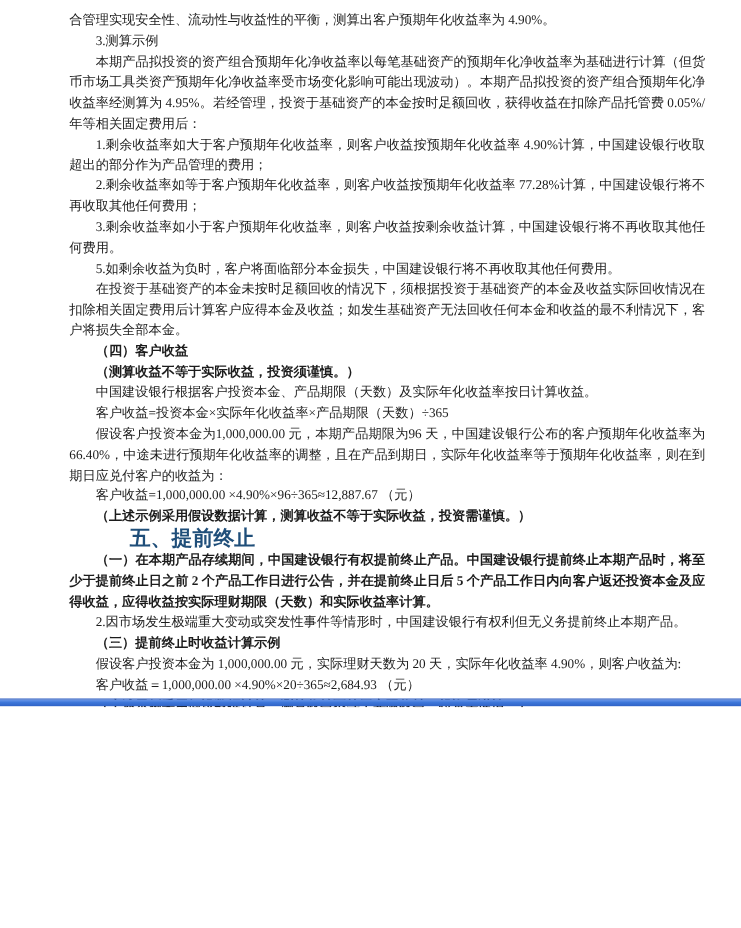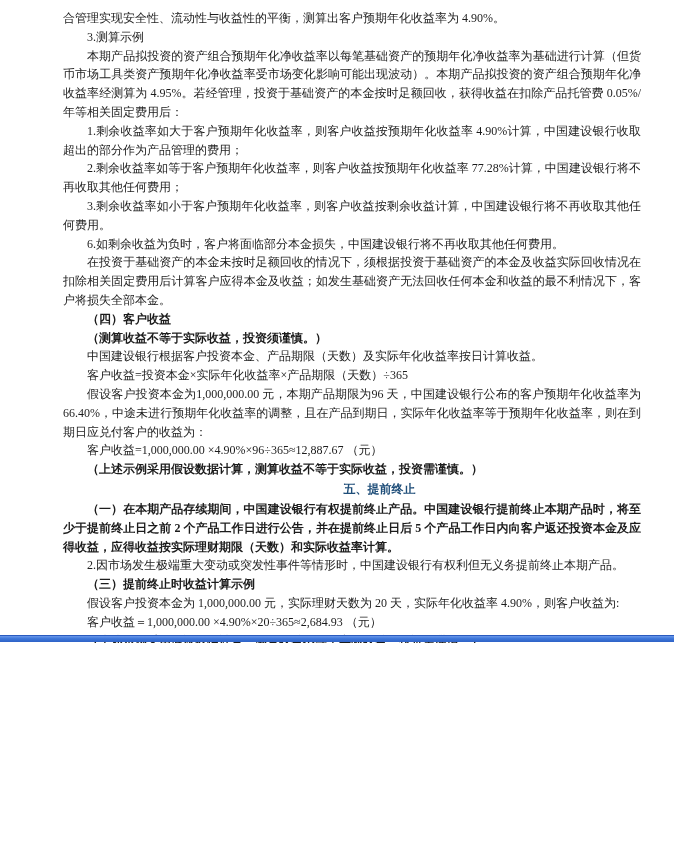--- a/index.html
+++ b/index.html
@@ -25,27 +25,27 @@
     color: var(--text-color, #1c1c1c);
     text-align: justify;
   }
   .doc-body p { margin: 0; }
   .para { font-weight: normal; }
   .para.indent { text-indent: 2em; }
   .para.bold { font-weight: bold; }
   .heading {
     font-family: "Liberation Sans", "DejaVu Sans", sans-serif;
     font-weight: bold;
-    font-size: 12px;
+    font-size: 19px;
     line-height: 21px;
     color: var(--heading-color, #1f4e79);
     margin: 28px 0 8px 0;
     padding-left: 55px;
     text-indent: 0;
-    text-align: center;
+    text-align: left;
   }
   .page-footer {
     position: absolute;
     top: 818px;
     left: 0;
     width: 100%;
     text-align: center;
     font-family: "Liberation Serif", "DejaVu Serif", serif;
     font-size: 11px;
     font-weight: bold;
@@ -69,21 +69,21 @@
 
 <div class="screen">
 
   <div class="doc-body">
       <p class="para">合管理实现安全性、流动性与收益性的平衡，测算出客户预期年化收益率为 4.90%。</p>
       <p class="para indent">3.测算示例</p>
       <p class="para indent">本期产品拟投资的资产组合预期年化净收益率以每笔基础资产的预期年化净收益率为基础进行计算（但货币市场工具类资产预期年化净收益率受市场变化影响可能出现波动）。本期产品拟投资的资产组合预期年化净收益率经测算为 4.95%。若经管理，投资于基础资产的本金按时足额回收，获得收益在扣除产品托管费 0.05%/年等相关固定费用后：</p>
       <p class="para indent">1.剩余收益率如大于客户预期年化收益率，则客户收益按预期年化收益率 4.90%计算，中国建设银行收取超出的部分作为产品管理的费用；</p>
       <p class="para indent">2.剩余收益率如等于客户预期年化收益率，则客户收益按预期年化收益率 77.28%计算，中国建设银行将不再收取其他任何费用；</p>
       <p class="para indent">3.剩余收益率如小于客户预期年化收益率，则客户收益按剩余收益计算，中国建设银行将不再收取其他任何费用。</p>
-      <p class="para indent">6.如剩余收益为负时，客户将面临部分本金损失，中国建设银行将不再收取其他任何费用。</p>
+      <p class="para indent">5.如剩余收益为负时，客户将面临部分本金损失，中国建设银行将不再收取其他任何费用。</p>
       <p class="para indent">在投资于基础资产的本金未按时足额回收的情况下，须根据投资于基础资产的本金及收益实际回收情况在扣除相关固定费用后计算客户应得本金及收益；如发生基础资产无法回收任何本金和收益的最不利情况下，客户将损失全部本金。</p>
       <p class="para bold indent">（四）客户收益</p>
       <p class="para bold indent">（测算收益不等于实际收益，投资须谨慎。）</p>
       <p class="para indent">中国建设银行根据客户投资本金、产品期限（天数）及实际年化收益率按日计算收益。</p>
       <p class="para indent">客户收益=投资本金×实际年化收益率×产品期限（天数）÷365</p>
       <p class="para indent">假设客户投资本金为1,000,000.00 元，本期产品期限为96 天，中国建设银行公布的客户预期年化收益率为 66.40%，中途未进行预期年化收益率的调整，且在产品到期日，实际年化收益率等于预期年化收益率，则在到期日应兑付客户的收益为：</p>
       <p class="para indent">客户收益=1,000,000.00 ×4.90%×96÷365≈12,887.67 （元）</p>
       <p class="para bold indent">（上述示例采用假设数据计算，测算收益不等于实际收益，投资需谨慎。）</p>
       <p class="heading">五、提前终止</p>
       <p class="para bold indent">（一）在本期产品存续期间，中国建设银行有权提前终止产品。中国建设银行提前终止本期产品时，将至少于提前终止日之前 2 个产品工作日进行公告，并在提前终止日后 5 个产品工作日内向客户返还投资本金及应得收益，应得收益按实际理财期限（天数）和实际收益率计算。</p>

